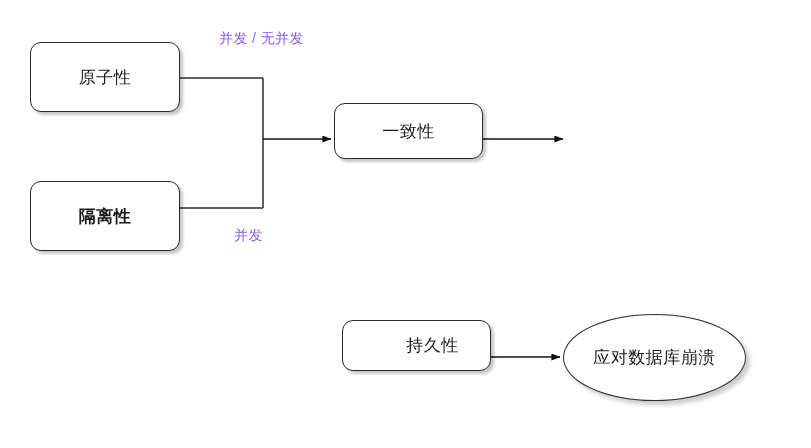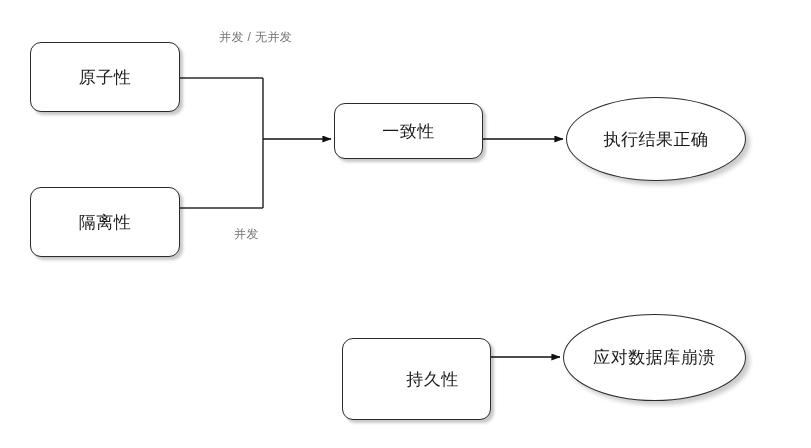--- a/index.html
+++ b/index.html
@@ -46,22 +46,22 @@
   .node.ellipse {
     border-radius: 50%;
     border-width: 1.6px;
     box-shadow: 4px 4px 4px rgba(0,0,0,0.20);
   }
   .node-label {
     display: block;
   }
   .edge-label {
     position: absolute;
-    font-size: 12px;
-    color: #737373;
+    font-size: 14px;
+    color: #8b5cf6;
     line-height: 1;
     white-space: nowrap;
     letter-spacing: 0.4px;
   }
 </style>
 </head>
 <body>
 
 <div id="canvas">
 
@@ -82,33 +82,30 @@
 
     <path d="M483,139 L563,139" fill="none" stroke="#111111" stroke-width="1.5" marker-end="url(#arrowhead)"></path>
 
     <path d="M491,357 L560,357" fill="none" stroke="#111111" stroke-width="1.5" marker-end="url(#arrowhead)"></path>
   </svg>
 
   <div class="node rounded-box" style="left:30px; top:42px; width:150px; height:70px;">
     <span class="node-label">原子性</span>
   </div>
 
-  <div class="node rounded-box" style="left:30px; top:187px; width:150px; height:70px;">
+  <div class="node rounded-box" style="left:30px; top:181px; width:150px; height:70px;font-weight:bold;">
     <span class="node-label">隔离性</span>
   </div>
 
   <div class="node rounded-box" style="left:334px; top:103px; width:149px; height:56px;">
     <span class="node-label">一致性</span>
   </div>
 
-  <div class="node ellipse" style="left:566px; top:97px; width:180px; height:84px;">
-    <span class="node-label">执行结果正确</span>
-  </div>
 
-  <div class="node rounded-box" style="left:342px; top:338px; width:149px; height:82px;padding-left:32px;">
+  <div class="node rounded-box" style="left:342px; top:320px; width:149px; height:51px;padding-left:32px;">
     <span class="node-label">持久性</span>
   </div>
 
   <div class="node ellipse" style="left:563px; top:314px; width:183px; height:87px;">
     <span class="node-label">应对数据库崩溃</span>
   </div>
 
   <div class="edge-label" style="left:219px; top:31px;">并发 / 无并发</div>
 
   <div class="edge-label" style="left:234px; top:228px;">并发</div>

